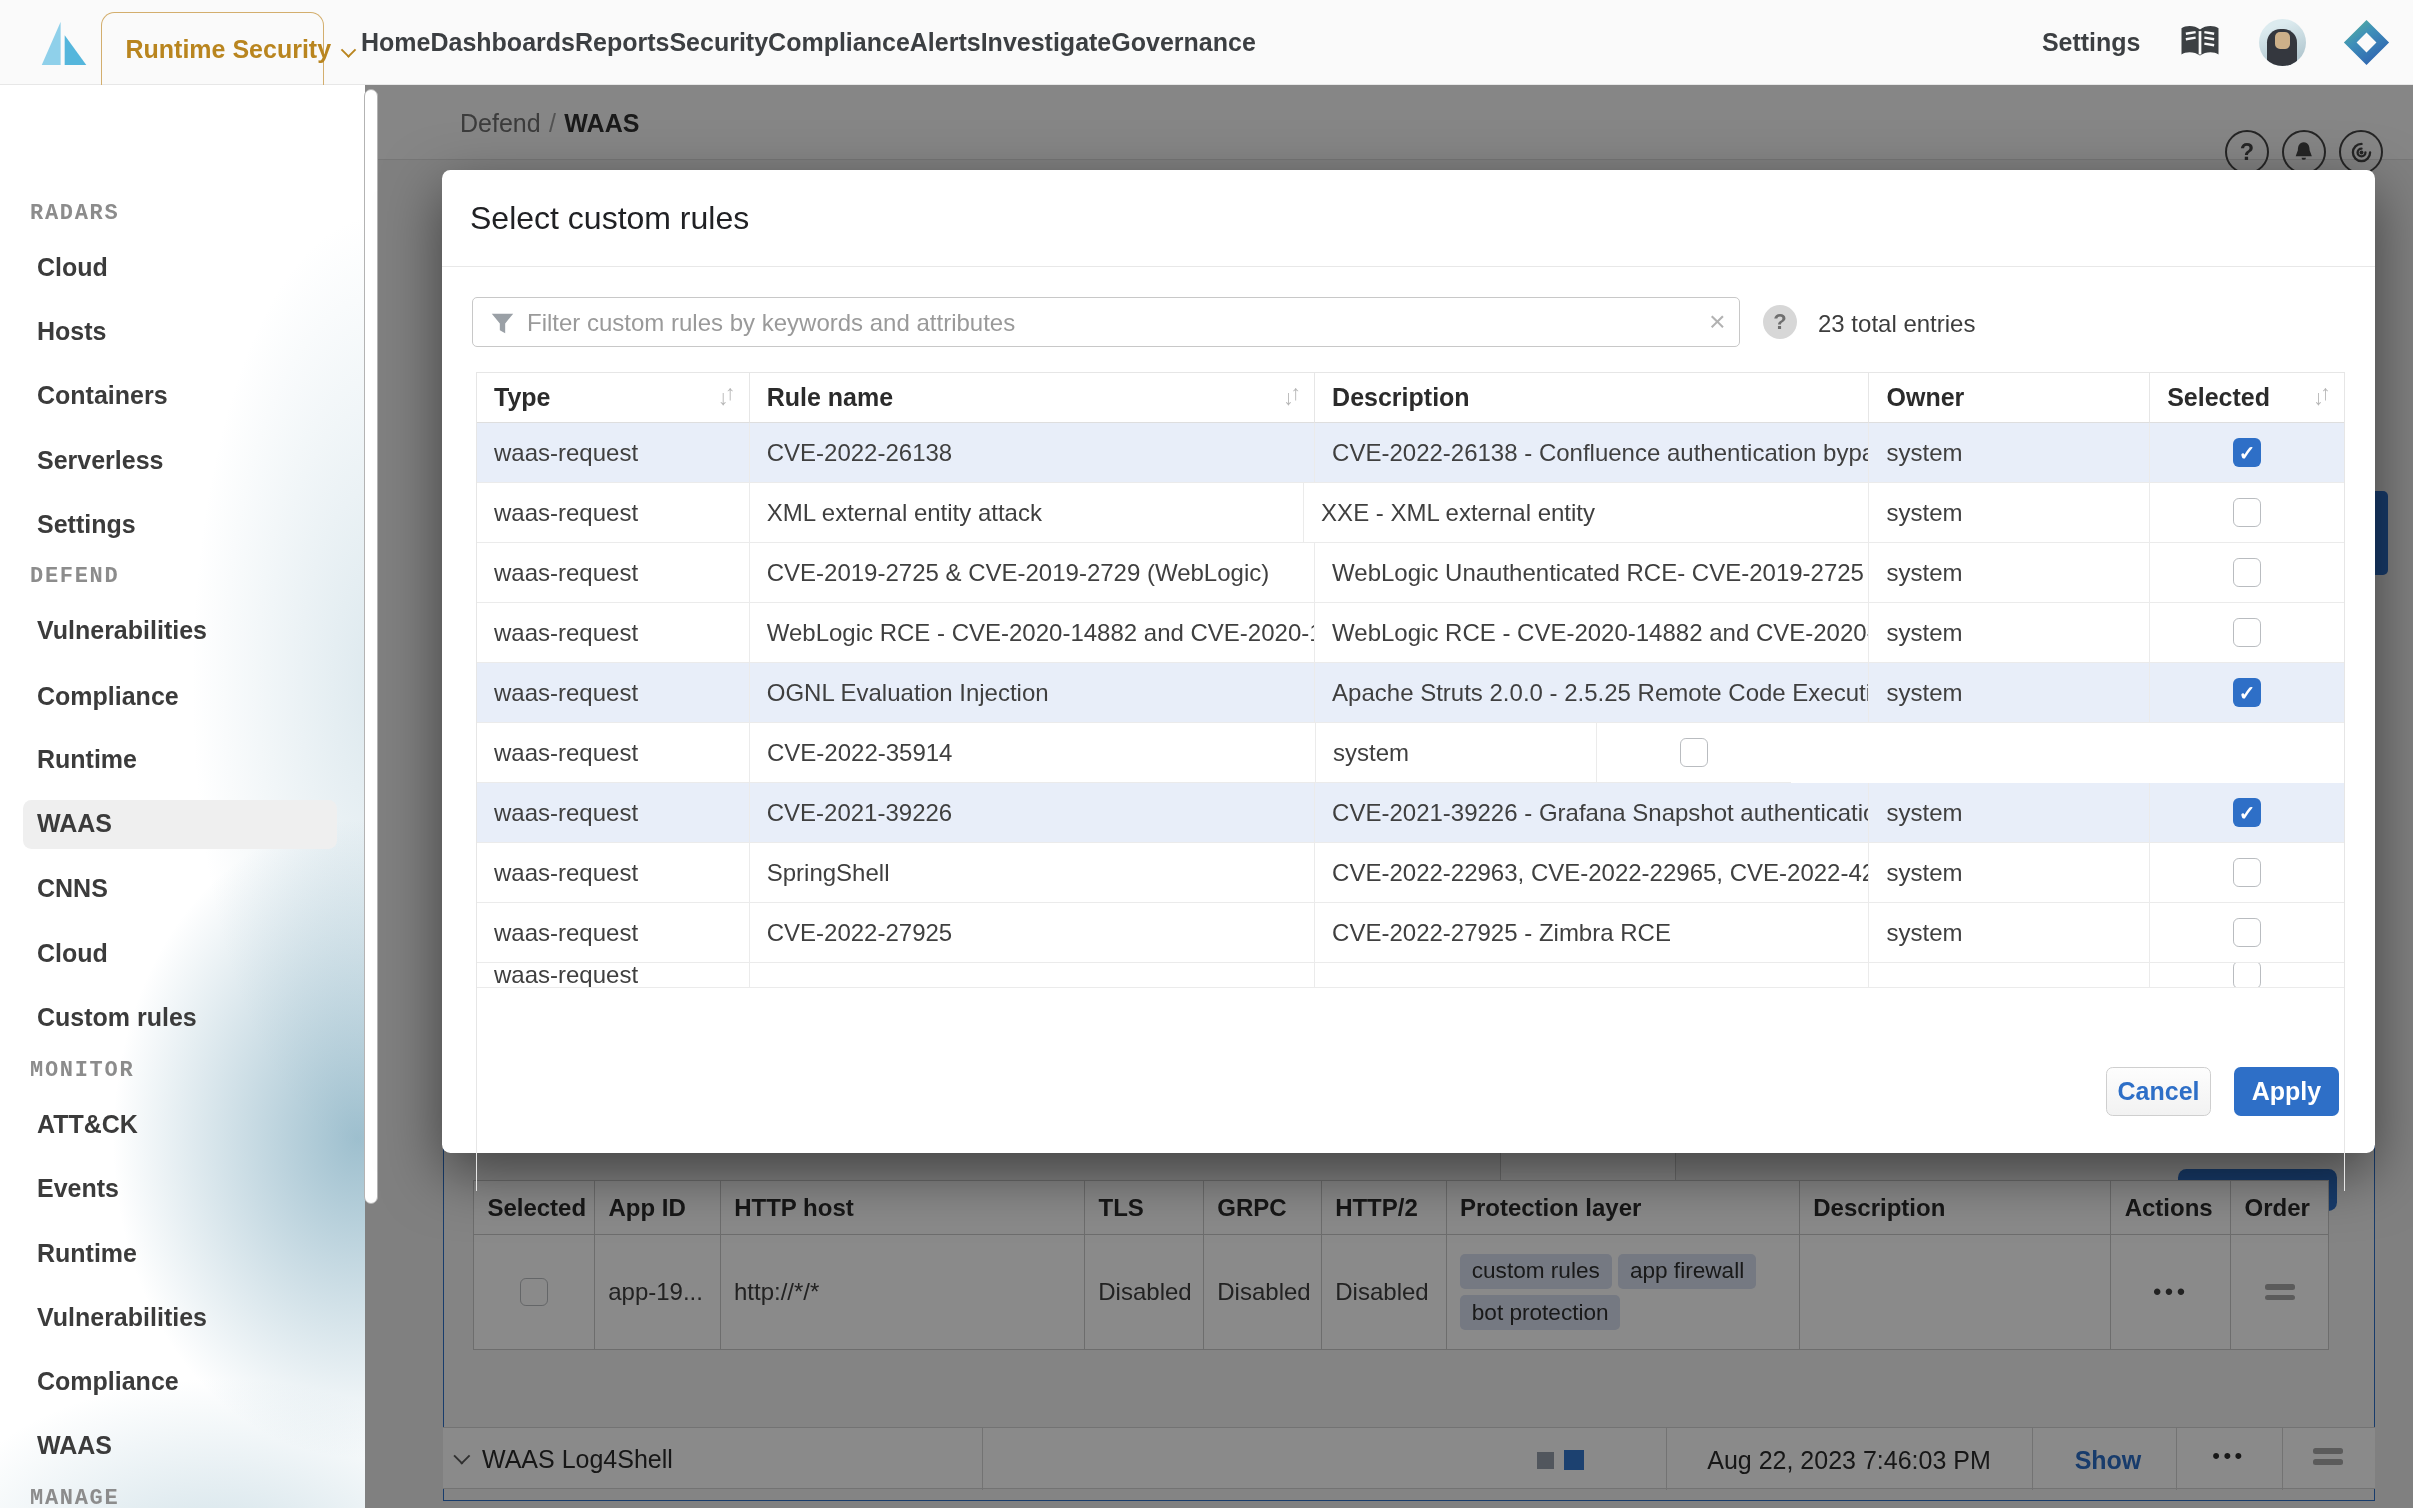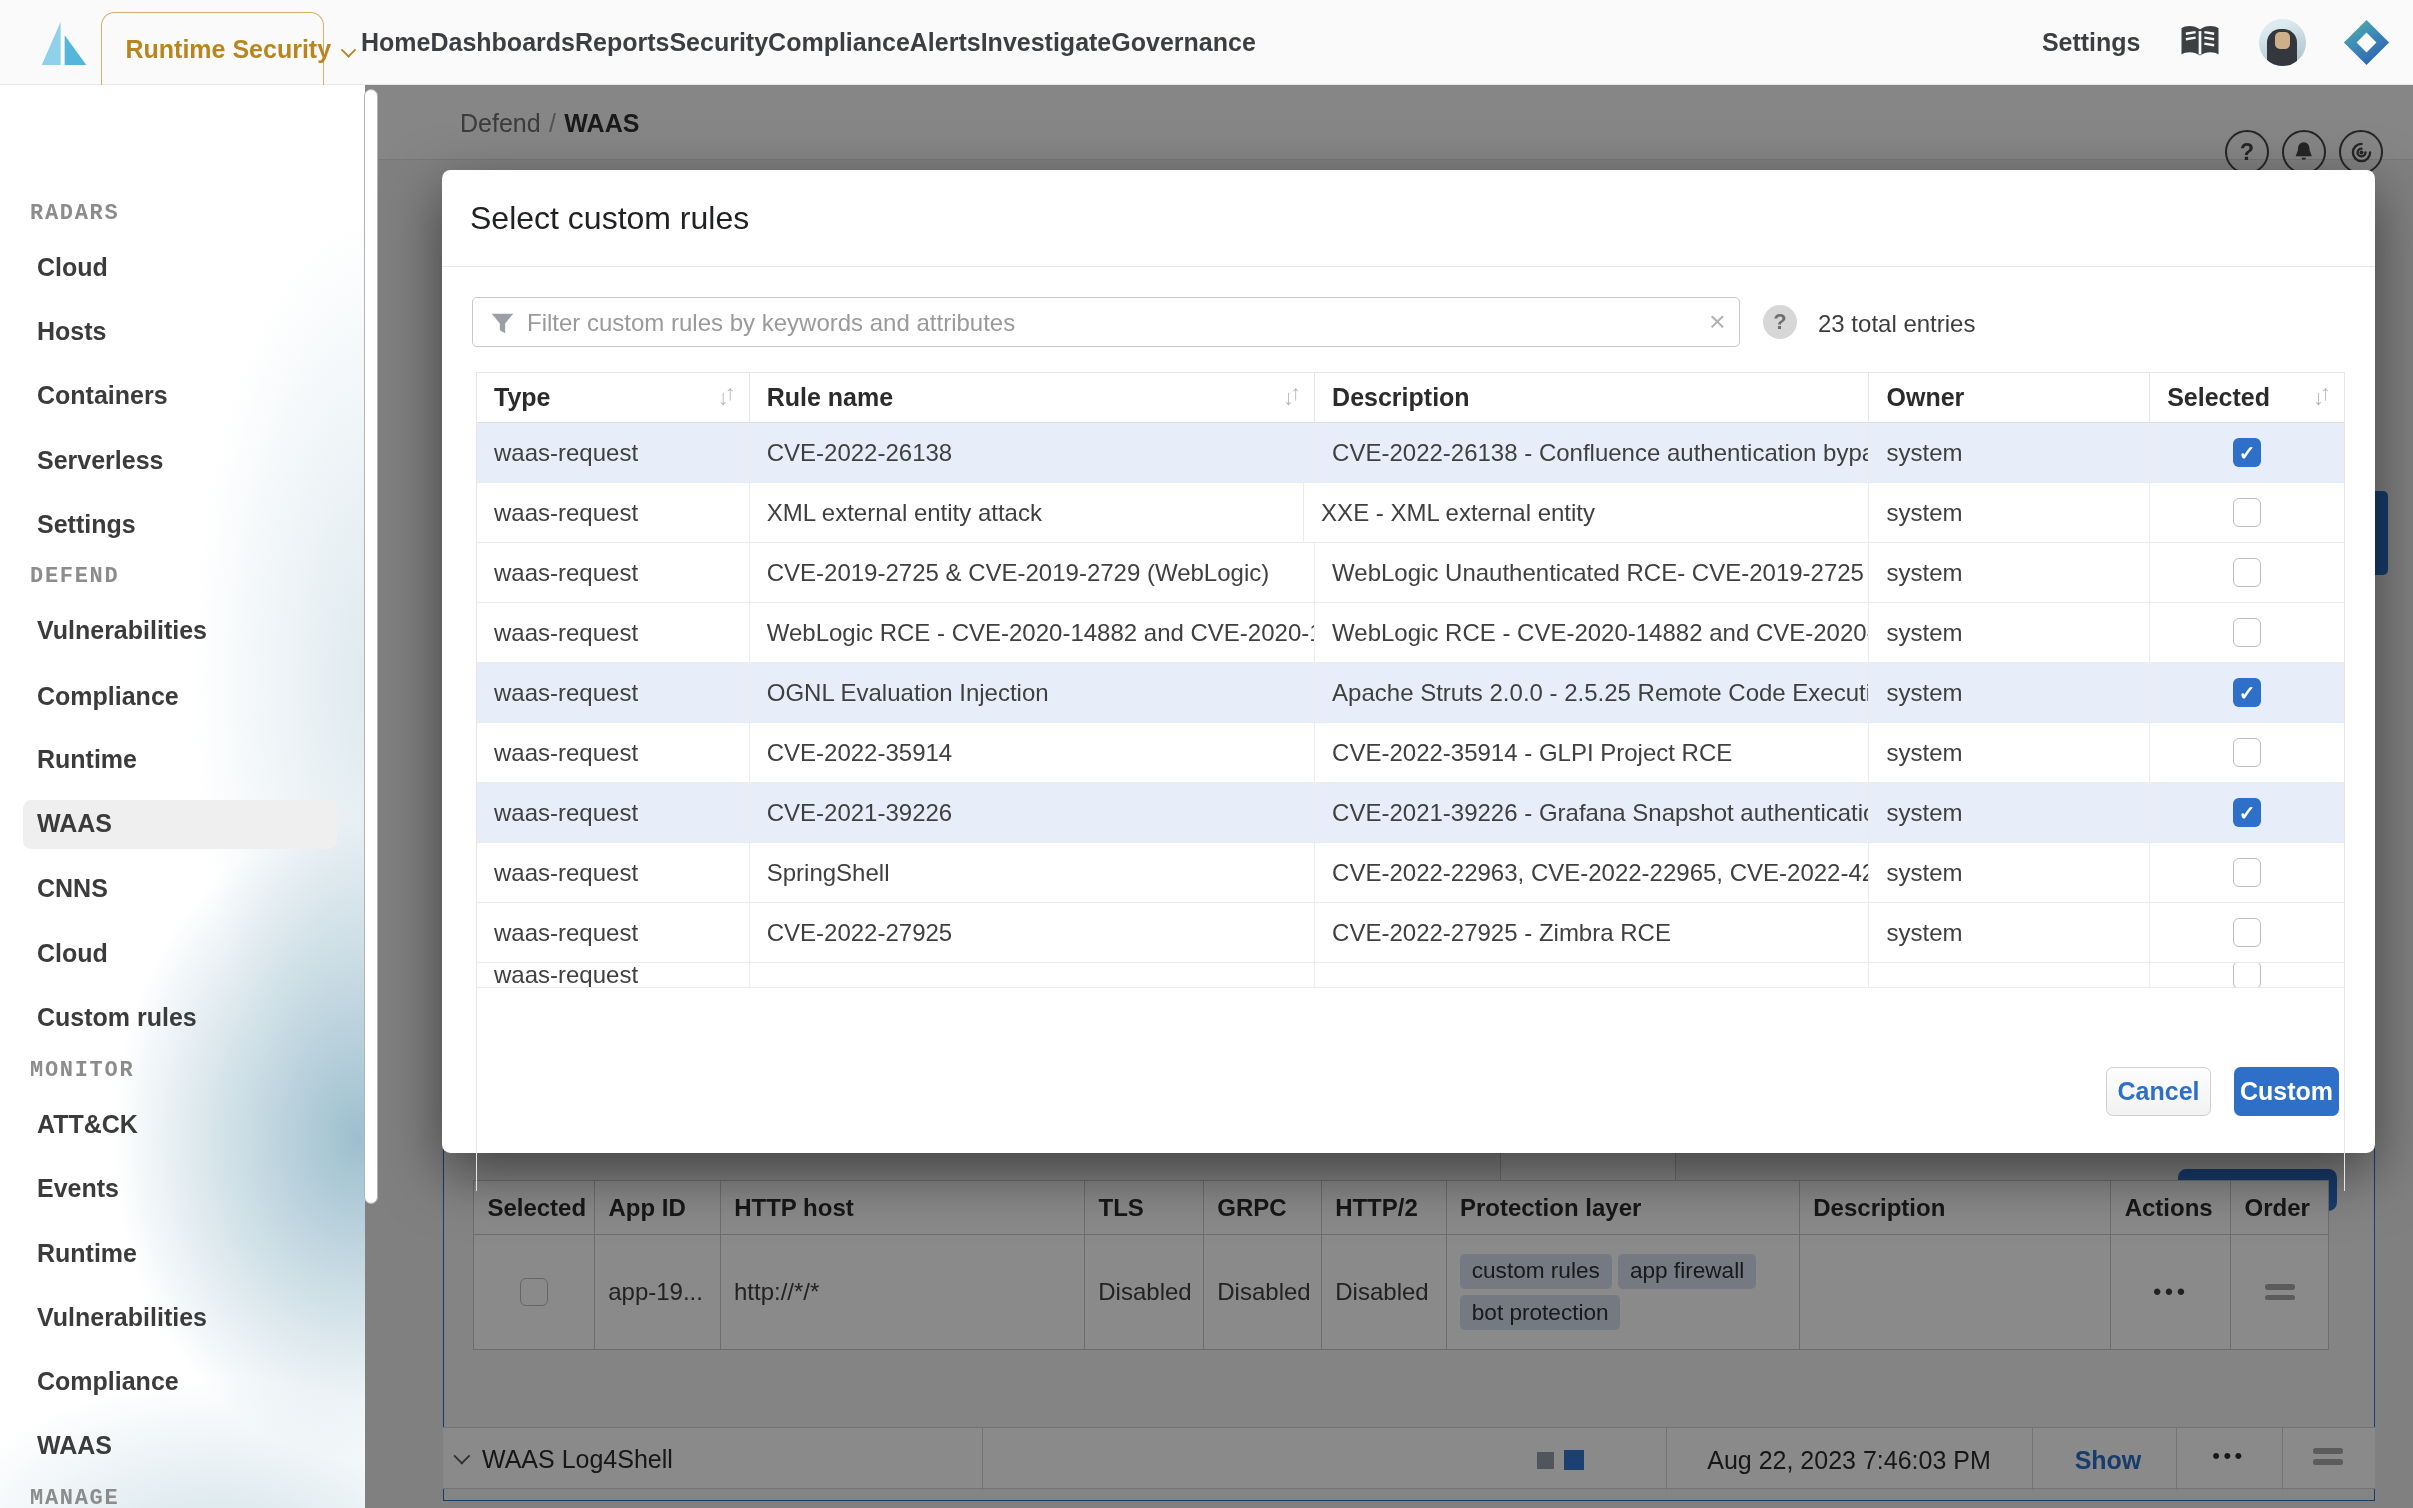--- a/index.html
+++ b/index.html
@@ -340,21 +340,20 @@
             <div class="rt-cell c-name">OGNL Evaluation Injection</div>
             <div class="rt-cell c-desc">Apache Struts 2.0.0 - 2.5.25 Remote Code Executio...</div>
             <div class="rt-cell c-owner">system</div>
             <div class="rt-cell c-sel">
               <span class="checkbox checked"></span>
             </div>
           </div>
           <div class="rt-row">
             <div class="rt-cell c-type">waas-request</div>
             <div class="rt-cell c-name">CVE-2022-35914</div>
-            <div class="rt-cell c-desc">CVE-2022-35914 - GLPI Project RCE</div>
             <div class="rt-cell c-owner">system</div>
             <div class="rt-cell c-sel">
               <span class="checkbox"></span>
             </div>
           </div>
           <div class="rt-row highlight">
             <div class="rt-cell c-type">waas-request</div>
             <div class="rt-cell c-name">CVE-2021-39226</div>
             <div class="rt-cell c-desc">CVE-2021-39226 - Grafana Snapshot authenticatio...</div>
             <div class="rt-cell c-owner">system</div>
@@ -386,17 +385,17 @@
             <div class="rt-cell c-desc"></div>
             <div class="rt-cell c-owner"></div>
             <div class="rt-cell c-sel">
               <span class="checkbox"></span>
             </div>
           </div>
         </div>
     </div>
 
     <div class="m-cancel">Cancel</div>
-    <div class="m-apply">Custom</div>
+    <div class="m-apply">Apply</div>
   </div>
 
 </div>
 
 
 </body></html>

